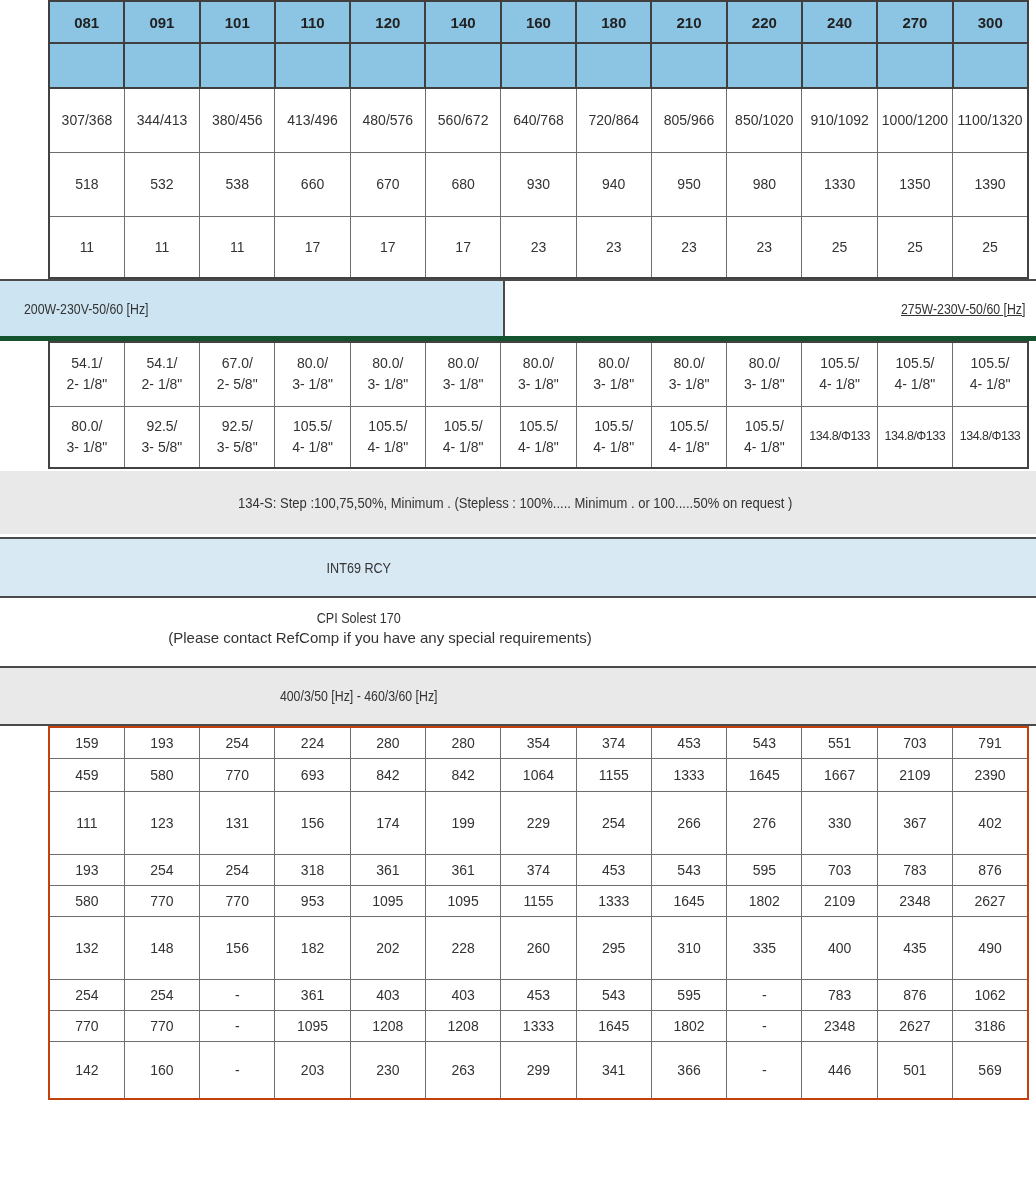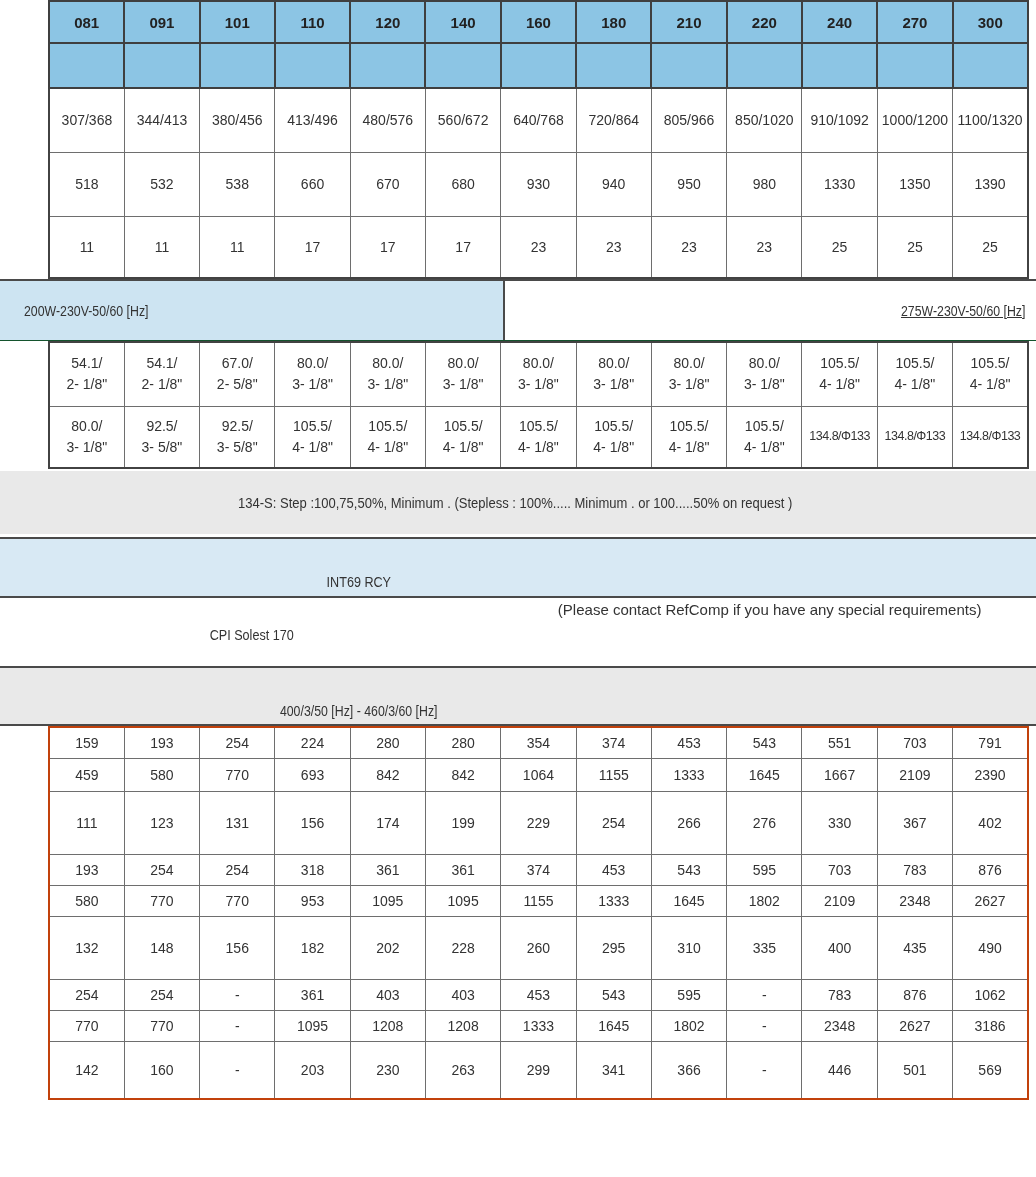--- a/index.html
+++ b/index.html
@@ -15,34 +15,34 @@
 
   tr.head td{background:#8cc5e4;border:2px solid #3f3f3f;font-weight:bold;font-size:15px;color:#222;}
   .r42{height:42px}.r45{height:45px}.r64{height:64px}.r62{height:62px}
   .r31{height:31px}.r33{height:33px}.r63{height:63px}.r58{height:58px}
 
   .pre td{white-space:pre-line;line-height:1.5;}
   .conn-discharge td:nth-child(n+11){font-size:12.5px;letter-spacing:-0.5px;padding:0;}
 
   
   .band{width:1036px;box-sizing:border-box;display:flex;align-items:center;}
-  .motor-band{height:62px;border-top:2px solid #4a4a4a;border-bottom:1px solid #14532d;}
+  .motor-band{height:62px;border-top:2px solid #4a4a4a;border-bottom:5px solid #14532d;}
   .motor-left{width:505px;height:100%;background:#cde4f2;border-right:2px solid #4a4a4a;
               display:flex;align-items:center;padding-left:24px;box-sizing:border-box;}
   .motor-right{flex:1;height:100%;display:flex;align-items:center;justify-content:flex-end;text-decoration:underline;}
 
   .note-band{height:63px;background:#e9e9e9;margin-top:2px;display:flex;align-items:center;
              padding-left:36px;box-sizing:border-box;justify-content:center;}
   .blue-band{height:61px;background:#d8e9f4;margin-top:3px;border-top:2px solid #4a4a4a;
              border-bottom:2px solid #4a4a4a;display:flex;align-items:center;}
-  .oil-section{height:63px;display:flex;flex-direction:row;align-items:flex-start;justify-content:center;}
+  .oil-section{height:63px;display:flex;flex-direction:column;align-items:flex-start;justify-content:center;}
   .gray-band{height:60px;background:#e9e9e9;margin-top:5px;border-top:2px solid #4a4a4a;
              border-bottom:2px solid #4a4a4a;display:flex;}
 
-  .center-70{width:718px;text-align:center;font-size:14px;margin-top:29px;}
+  .center-70{width:718px;text-align:center;font-size:14px;}
   .center-72{width:760px;text-align:center;font-size:15px;line-height:1.55;}
 
   .cond{display:inline-block;transform:scaleX(0.85);transform-origin:center;font-size:14.5px;}
   .cond-left{display:inline-block;transform:scaleX(0.85);transform-origin:left center;font-size:14.5px;}
   .cond-note{display:inline-block;transform:scaleX(0.93);transform-origin:left center;font-size:14px;white-space:nowrap;}
   .cond-c90{display:inline-block;transform:scaleX(0.9);transform-origin:center;}
 </style>
 </head>
 <body>
 

